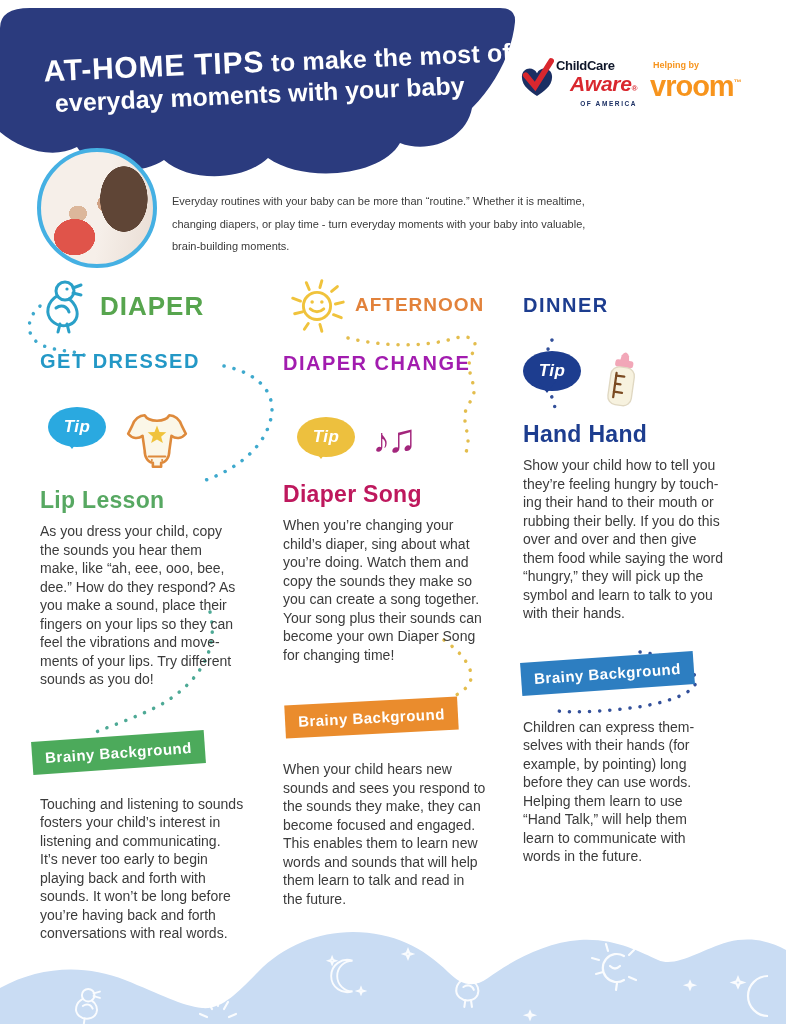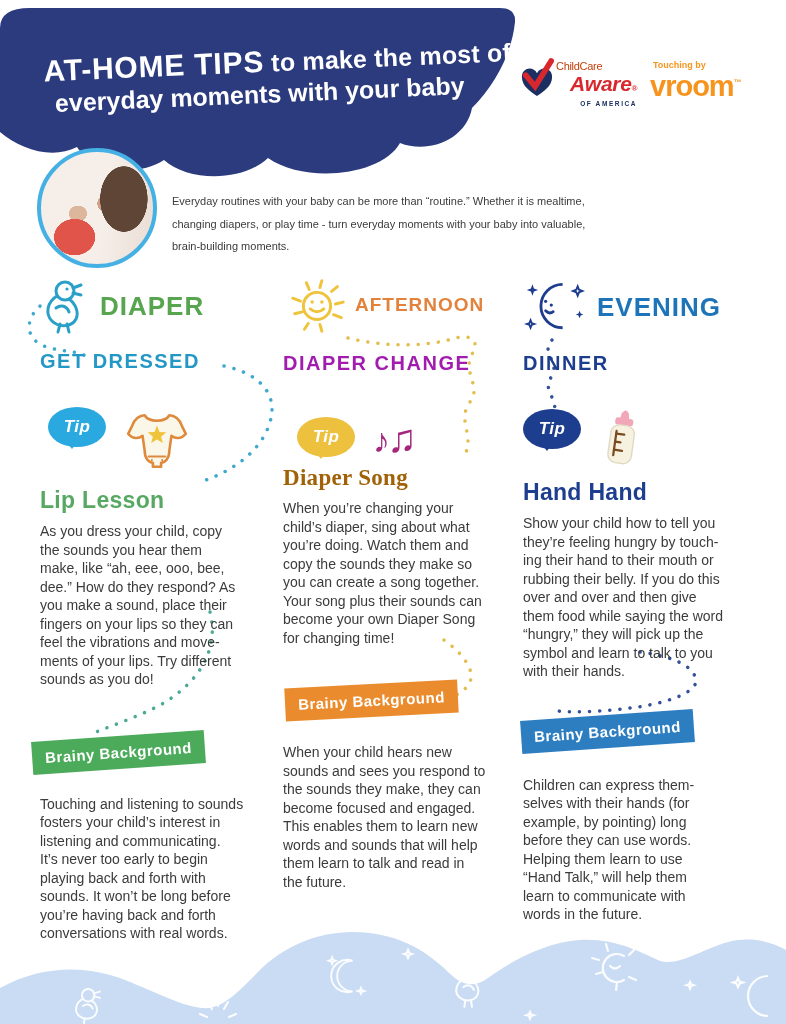--- a/index.html
+++ b/index.html
@@ -10,21 +10,21 @@
   .cloud-svg{position:absolute;top:0;left:0;z-index:0;}
   .title{position:absolute;left:44px;top:46px;width:430px;z-index:2;
          transform:rotate(-2.5deg);color:#ffffff;text-align:center;font-weight:800;}
   .t-line1{font-size:25px;line-height:31px;letter-spacing:.2px;white-space:nowrap;}
   .t-line1 .strong{font-size:30px;letter-spacing:.8px;}
   .t-line2{font-size:25px;line-height:30px;white-space:nowrap;}
 
   
   .cca-logo{position:absolute;left:520px;top:58px;z-index:2;display:flex;align-items:flex-start;}
   .cca-text{margin-left:2px;}
-  .cca-w1{color:#c2410c;font-weight:400;font-size:11px;line-height:16px;letter-spacing:-.3px;}
+  .cca-w1{color:#0f172a;font-weight:700;font-size:13px;line-height:16px;letter-spacing:-.3px;}
   .cca-w2{color:#d9272e;font-weight:800;font-style:italic;font-size:21px;line-height:19px;margin-left:14px;letter-spacing:-.3px;}
   .cca-w3{color:#1b2f63;font-weight:700;font-size:6.5px;letter-spacing:1.6px;text-align:right;margin-top:2px;}
   .vroom-logo{position:absolute;left:650px;top:60px;z-index:2;color:#f7941d;}
   .vroom-powered{font-size:9px;font-weight:700;margin-left:3px;}
   .vroom-name{font-size:29px;font-weight:800;line-height:26px;letter-spacing:-1px;}
   .vroom-name sup{font-size:8px;font-weight:700;}
 
   
   .photo{position:absolute;left:37px;top:148px;width:112px;height:112px;border-radius:50%;
          border:4px solid #45b0e3;z-index:3;overflow:hidden;
@@ -67,21 +67,21 @@
   .b-gold{background:#edc03e;}  .b-gold::after{border-top-color:#edc03e;}
   .b-navy{background:#1d3d8f;}  .b-navy::after{border-top-color:#1d3d8f;}
   .c1 .tip-bubble{margin-left:8px;}
   .c2 .tip-bubble{margin-left:14px;}
   .tip-art{margin-left:18px;}
   .music-notes{font-size:34px;line-height:42px;color:#a3267c;letter-spacing:-3px;margin-top:0;}
   .music-notes .n2{font-size:40px;}
 
   .tip-title{margin:0;font-weight:800;font-size:23px;letter-spacing:.3px;}
   .c1 .tip-title{color:#57a862;margin-top:10px;}
-  .c2 .tip-title{color:#a16207;margin-top:4px;font-family:Liberation Serif, serif;}
+  .c2 .tip-title{color:#be185d;margin-top:20px;}
   .c3 .tip-title{color:#1d3d8f;margin-top:8px;}
 
   .body-text{font-size:14px;line-height:18.5px;color:#3b3b3b;white-space:pre-line;margin:8px 0 0 0;}
 
   .banner{display:block;width:max-content;color:#ffffff;font-weight:800;font-size:15px;
           letter-spacing:.5px;padding:8px 13px;}
   .bn-green {background:#4caa5b;transform:rotate(-4deg);margin:47px 0 0 -8px;}
   .bn-orange{background:#ea8c2d;transform:rotate(-3deg);margin:37px 0 0 2px;}
   .bn-blue  {background:#2d7ec1;transform:rotate(-4deg);margin:34px 0 0 -2px;}
   .c1 .brainy{margin-top:26px;}
@@ -114,21 +114,21 @@
       <path fill="none" stroke="#d9272e" stroke-width="6" stroke-linecap="round" d="M6,18 L16,30 L33,3"></path>
     </svg>
     <div class="cca-text">
       <div class="cca-w1">ChildCare</div>
       <div class="cca-w2"><span>Aware</span><span style="font-size:8px;">®</span></div>
       <div class="cca-w3">OF AMERICA</div>
     </div>
   </div>
 
   <div class="vroom-logo">
-    <div class="vroom-powered">Touching by</div>
+    <div class="vroom-powered">Helping by</div>
     <div class="vroom-name"><span>vroom</span><sup>™</sup></div>
   </div>
 
   <div class="photo"></div>
   <p class="intro">Everyday routines with your baby can be more than “routine.” Whether it is mealtime,
 changing diapers, or play time - turn everyday moments with your baby into valuable,
 brain-building moments.</p>
 
   <svg class="trails" width="786" height="1024" viewBox="0 0 786 1024" aria-hidden="true">
     <g fill="none" stroke-width="3.5" stroke-linecap="round" stroke-dasharray="0.1 10" opacity="0.9">
@@ -230,37 +230,20 @@
 sounds and sees you respond to
 the sounds they make, they can
 become focused and engaged.
 This enables them to learn new
 words and sounds that will help
 them learn to talk and read in
 the future.</p>
   </section>
 
   <section class="column c3">
-    <div class="time-row">
-      <span class="time-icon">
-        <svg width="66" height="58" viewBox="0 0 70 60" aria-hidden="true">
-          <g fill="none" stroke="#1d3d8f" stroke-width="3" stroke-linecap="round">
-            <path d="M42,6 A23,23 0 1,0 42,52 A18,18 0 1,1 42,6 Z"></path>
-            <path d="M24,34 q4,4 8,1"></path>
-          </g>
-          <circle cx="24" cy="24" r="1.7" fill="#1d3d8f"></circle>
-          <circle cx="30" cy="28" r="1.7" fill="#1d3d8f"></circle>
-          <path fill="#1d3d8f" d="M10,6 L11.6,10.4 L16,12 L11.6,13.6 L10,18 L8.4,13.6 L4,12 L8.4,10.4 Z"></path>
-          <path fill="none" stroke="#1d3d8f" stroke-width="2" d="M58,8 L59.4,11.6 L63,13 L59.4,14.4 L58,18 L56.6,14.4 L53,13 L56.6,11.6 Z"></path>
-          <path fill="#1d3d8f" d="M60,34 L61.2,37 L64,38 L61.2,39 L60,42 L58.8,39 L56,38 L58.8,37 Z"></path>
-          <path fill="none" stroke="#1d3d8f" stroke-width="2" d="M8,44 L9.2,47 L12,48 L9.2,49 L8,52 L6.8,49 L4,48 L6.8,47 Z"></path>
-        </svg>
-      </span>
-      <h2 class="time-label">EVENING</h2>
-    </div>
     <div class="activity">DINNER</div>
     <div class="tip-row">
       <div class="tip-bubble b-navy">
           <span>Tip</span>
         </div>
       <span class="tip-art">
         <svg width="46" height="58" viewBox="0 0 48 64" aria-hidden="true" style="transform:rotate(8deg);">
           <path fill="#f2a7b8" d="M20,5 Q24,-2 28,5 L29,11 L19,11 Z"></path>
           <rect x="14" y="10" width="20" height="8" rx="3" fill="#f2a7b8"></rect>
           <rect x="11" y="18" width="26" height="42" rx="9" fill="#f7f2df" stroke="#e0d8c2" stroke-width="1.5"></rect>

